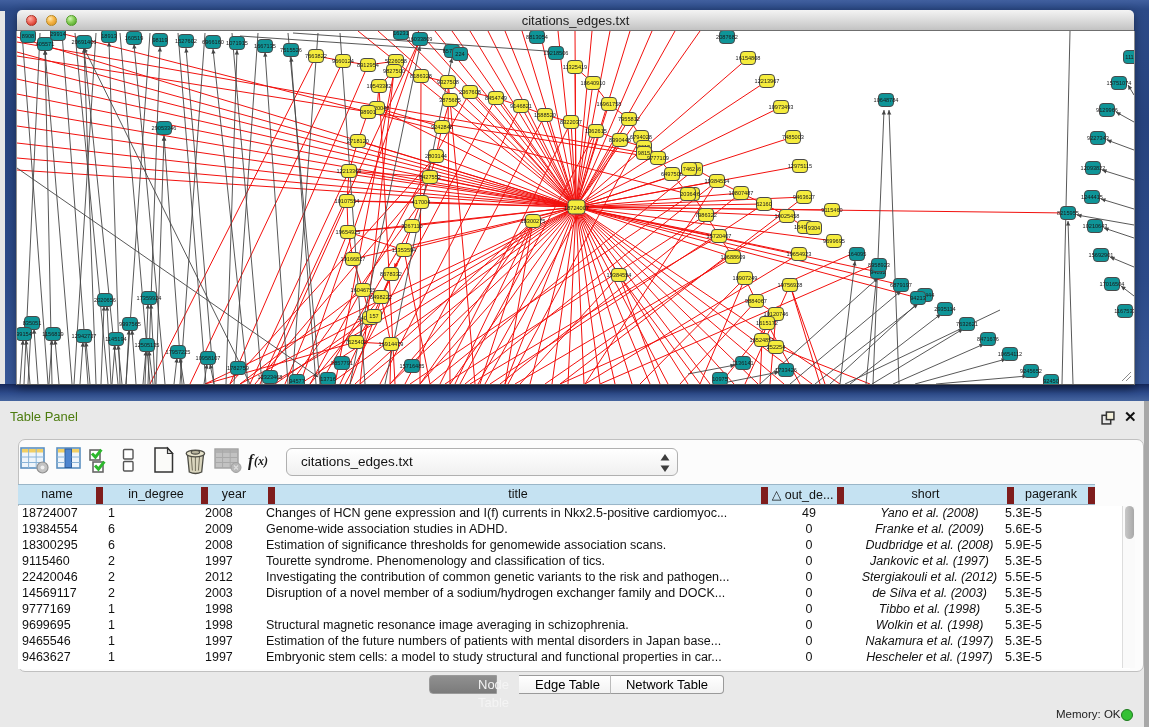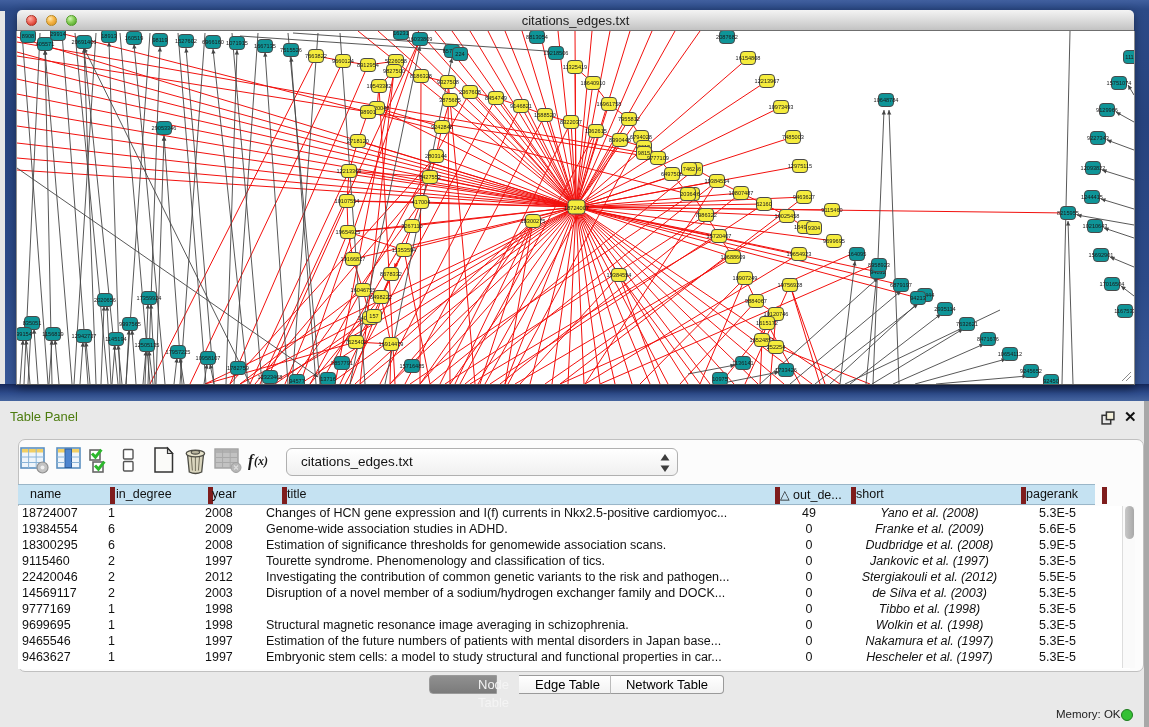--- a/index.html
+++ b/index.html
@@ -15,31 +15,31 @@
 #canvas { position:absolute; left:16px; top:31px; width:1119px; height:354px; background:#ffffff; border-left:1px solid #8f8f8f; border-right:1px solid #8f8f8f; border-bottom:1px solid #555; box-sizing:border-box; }
 #panel { position:absolute; left:0; top:401px; width:1149px; height:326px; background:#e9e9e9; }
 #ptitle { position:absolute; left:10px; top:409px; font-size:13px; color:#4d7c0f; }
 #pfloat { position:absolute; left:1101px; top:411px; width:13px; height:13px; }
 #pclose { position:absolute; left:1124px; top:408px; font-size:15px; color:#111; font-weight:bold; }
 #pwhite { position:absolute; left:18px; top:439px; width:1126px; height:233px; background:#fcfcfc; border:1px solid #c0c0c0; border-radius:7px; }
 #rstrip { position:absolute; left:1144px; top:401px; width:5px; height:326px; background:#a8a8a8; }
 #dropdown { position:absolute; left:286px; top:448px; width:392px; height:28px; background:linear-gradient(#ffffff,#f0f0f0); border:1px solid #b0b0b0; border-radius:6px; }
 #ddtext { position:absolute; left:14px; top:5px; font-size:13.5px; color:#111; }
 #thead { position:absolute; left:18px; top:484px; width:1077px; height:21px; background:#c5e2f2; border-top:1px solid #9ab6c8; border-bottom:1px solid #9ab6c8; font-size:12.5px; color:#111; }
-.hc { position:absolute; top:2px; border-right:5px solid #7f1d1d; height:17px;margin-left:12px; }
+.hc { position:absolute; top:2px; text-align:center; border-right:7px solid #7f1d1d; height:17px; }
 #tbody { position:absolute; left:18px; top:506px; width:1112px; height:163px; background:#fff; overflow:hidden; font-size:12.5px; color:#111; }
 .tr { position:relative; height:16px; white-space:nowrap; }
 .tr div { position:absolute; top:0; overflow:hidden; }
 .c0 { left:4px; width:80px; }
 .c1 { left:90px; width:95px; }
 .c2 { left:187px; width:75px; }
 .c3 { left:248px; width:482px; }
 .c4 { left:756px; width:70px;text-align:center; }
 .c5 { left:827px; width:169px; text-align:center;font-style:italic; }
-.c6 { left:987px; width:90px;margin-left:34px; }
+.c6 { left:987px; width:90px; }
 #vscroll { position:absolute; left:1122px; top:506px; width:13px; height:162px; background:#fafafa; border-left:1px solid #ddd; }
 #vthumb { position:absolute; left:1.5px; top:0px; width:9px; height:33px; background:linear-gradient(90deg,#c8c8c8,#a8a8a8); border-radius:5px; }
 #tabs { position:absolute; left:429px; top:675px; height:19px; font-size:13px; }
 .seg { position:absolute; top:0; height:19px; line-height:18px; text-align:center; border:1px solid #9a9a9a; }
 #seg1 { left:0; width:68px; background:linear-gradient(#909090,#7b7b7b); color:#f4f4f4; border-radius:4px 0 0 4px;padding-left:48px; }
 #seg2 { left:90px; width:98px; background:linear-gradient(#ffffff,#f2f2f2); border-left:none; }
 #seg3 { left:181px; width:114px; background:linear-gradient(#ffffff,#f2f2f2); border-left:1px solid #bbb; border-radius:0 4px 4px 0; }
 #mem { position:absolute; left:1056px; top:708px; font-size:11.5px; color:#222; }
 #memdot { position:absolute; left:1121px; top:709px; width:12px; height:12px; border-radius:50%; background:#35c135; border:1px solid #1c7a1c; }
 </style></head><body>
@@ -977,21 +977,21 @@
 </svg>
 <div id="dropdown">
     <div id="ddtext">citations_edges.txt</div>
     <svg style="position:absolute;right:5px;top:4px" width="14" height="20" viewBox="0 0 14 20">
       <path d="M7 1 L11.5 7.5 H2.5 Z" fill="#3c3c3c"></path>
       <path d="M7 19 L11.5 12.5 H2.5 Z" fill="#3c3c3c"></path>
     </svg>
   </div>
 <div id="thead">
 <div class="hc" style="left:0;width:85px">name</div>
-<div class="hc" style="left:86px;width:97px">in_degree</div>
+<div class="hc" style="left:93px;width:97px">in_degree</div>
 <div class="hc" style="left:182px;width:75px">year</div>
 <div class="hc" style="left:257px;width:493px">title</div>
 <div class="hc" style="left:750px;width:76px">△ out_de...</div>
 <div class="hc" style="left:826px;width:170px">short</div>
 <div class="hc" style="left:996px;width:81px">pagerank</div>
 </div>
 <div id="tbody">
     <div class="tr">
       <div class="c0">18724007</div>
       <div class="c1">1</div>

